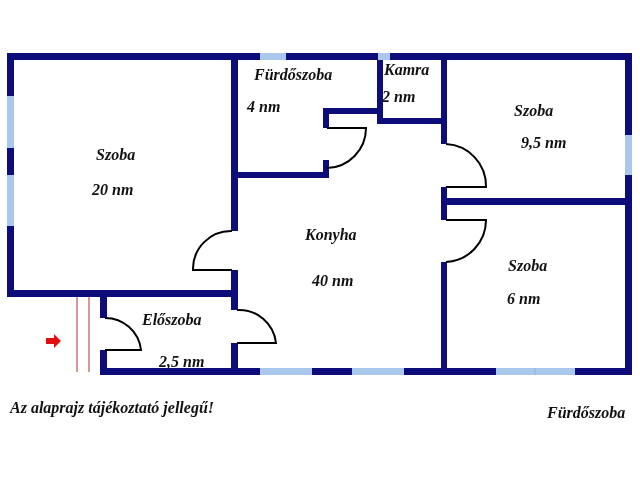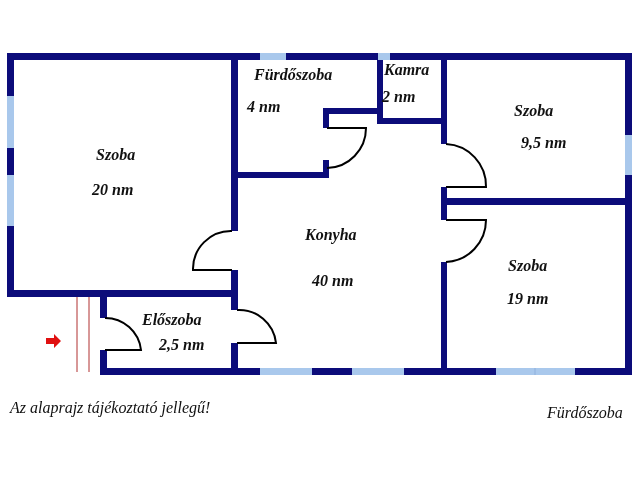--- a/index.html
+++ b/index.html
@@ -2,21 +2,21 @@
 <html><head>
 <meta charset="utf-8">
 <style>
   html, body { margin: 0; padding: 0; background: #ffffff; }
   body { width: 640px; height: 480px; position: relative; overflow: hidden; }
   #plan { position: absolute; left: 0; top: 0; width: 640px; height: 480px; }
   .wall { fill: #0c0c7a; }
   .win { fill: #a9c8ec; }
   .door { fill: none; stroke: #000; stroke-width: 2; }
   .lbl { position: absolute; font-family: "Liberation Serif", serif; font-style: italic; font-weight: bold; font-size: 16px; color: #111; white-space: nowrap; }
-  .foot { position: absolute; font-family: "Liberation Serif", serif; font-style: italic; font-weight: normal; font-size: 16px; color: #111; white-space: nowrap; }
+  .foot { position: absolute; font-family: "Liberation Serif", serif; font-style: italic; font-weight: bold; font-size: 16px; color: #111; white-space: nowrap; }
 </style>
 </head>
 <body>
 
 <svg id="plan" viewBox="0 0 640 480" xmlns="http://www.w3.org/2000/svg">
   <g>
 
     <rect class="wall" x="7" y="53" width="624" height="7"></rect>
 
     <rect class="wall" x="7" y="53" width="7" height="244"></rect>
@@ -92,19 +92,19 @@
 <div class="lbl" style="left:384px;top:61px;">Kamra</div>
 <div class="lbl" style="left:382px;top:88px;">2 nm</div>
 
 <div class="lbl" style="left:514px;top:102px;">Szoba</div>
 <div class="lbl" style="left:509px;top:134px;margin-left:12px;">9,5 nm</div>
 
 <div class="lbl" style="left:305px;top:226px;">Konyha</div>
 <div class="lbl" style="left:312px;top:272px;">40 nm</div>
 
 <div class="lbl" style="left:508px;top:257px;">Szoba</div>
-<div class="lbl" style="left:507px;top:290px;">19 nm</div>
+<div class="lbl" style="left:507px;top:290px;">6 nm</div>
 
 <div class="lbl" style="left:142px;top:311px;">Előszoba</div>
-<div class="lbl" style="left:159px;top:336px;">2,5 nm</div>
+<div class="lbl" style="left:159px;top:353px;">2,5 nm</div>
 
 <div class="foot" style="left:10px;top:399px;">Az alaprajz tájékoztató jellegű!</div>
 <div class="foot" style="left:547px;top:404px;">Fürdőszoba</div>
 
 </body></html>

